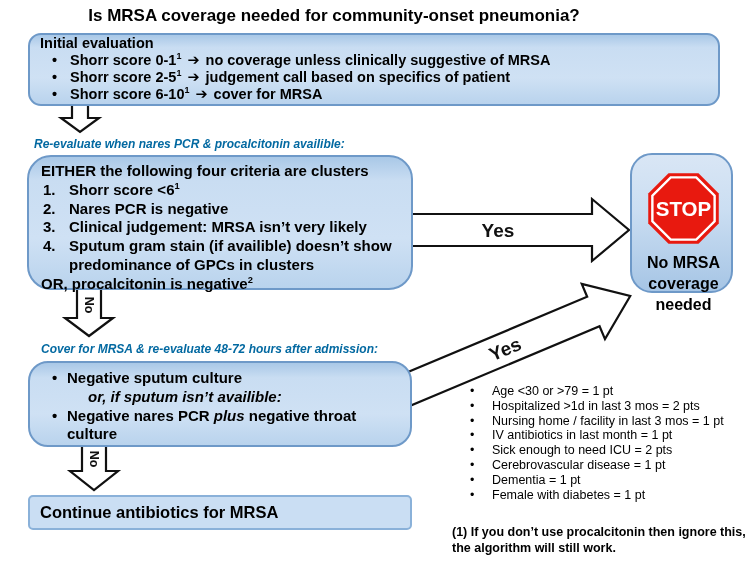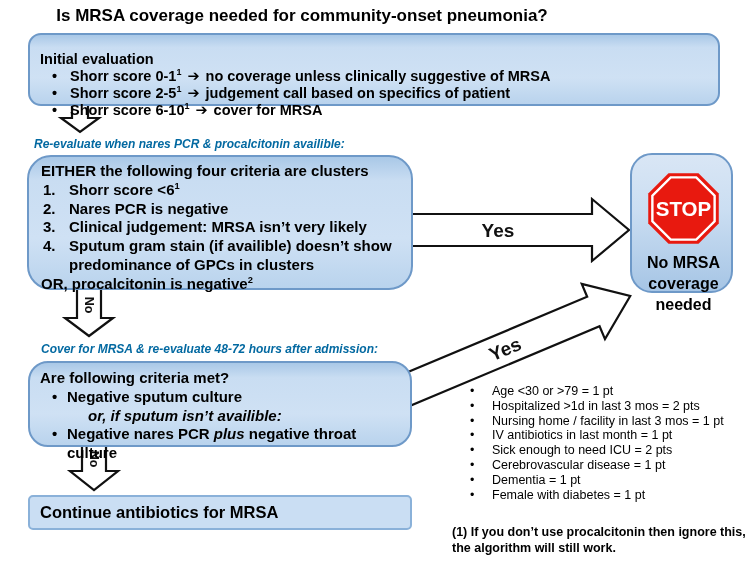--- a/index.html
+++ b/index.html
@@ -3,36 +3,36 @@
 <meta charset="utf-8">
 <style>
   html,body{margin:0;padding:0;background:#fff;}
   .canvas{
     position:relative;width:750px;height:561px;background:#ffffff;
     font-family:"Liberation Sans","DejaVu Sans",sans-serif;color:#000;overflow:hidden;
   }
   
   .title{
     position:absolute;left:0;top:6px;width:604px;text-align:center;
-    font-size:17px;font-weight:700;
+    font-size:17px;font-weight:700;padding-left:32px;
   }
   
   svg.arrows{position:absolute;left:0;top:0;z-index:1;}
   .block-arrow{fill:#ffffff;stroke:#111;stroke-width:2.2;stroke-linejoin:miter;stroke-miterlimit:10;}
   .arrow-label{font-family:"Liberation Sans","DejaVu Sans",sans-serif;font-weight:700;fill:#111;}
   .yes-label{font-size:19px;}
   .no-label{font-size:12.5px;}
   
   .box{
     position:absolute;z-index:2;box-sizing:border-box;
     background:linear-gradient(180deg,#a9c8e7 0%,#c9ddf2 18%,#cfe1f4 62%,#b9d3ed 100%);
     border:2px solid #6e99c8;font-weight:700;color:#000;
   }
   #box1{left:28px;top:33px;width:692px;height:73px;border-radius:13px;
-        padding:16px 10px 0 10px;font-size:14.5px;line-height:17px;}
+        padding:0 10px 0 10px;font-size:14.5px;line-height:17px;}
   #box2{left:27px;top:155px;width:386px;height:135px;border-radius:24px;
         padding:5px 8px 0 12px;font-size:15px;line-height:18.8px;}
   #box3{left:28px;top:361px;width:384px;height:86px;border-radius:20px;
         padding:6px 8px 0 10px;font-size:15px;line-height:18.8px;}
   #box4{left:28px;top:495px;width:384px;height:35px;border-radius:5px;
         background:#cadef3;border:2px solid #8ab1d9;
         font-size:16.5px;line-height:31px;padding:0 0 0 10px;}
   
   .row{display:flex;align-items:baseline;}
   .bul{flex:0 0 30px;padding-left:12px;box-sizing:border-box;}
@@ -126,21 +126,20 @@
     <div class="row">
       <span class="num">4.</span>
       <span class="txt">Sputum gram stain (if availible) doesn’t show predominance of GPCs in clusters</span>
     </div>
     <div><span>OR, procalcitonin is negative</span><span class="sup">2</span></div>
   </section>
 
   <div class="step-label" id="label2">Cover for MRSA &amp; re-evaluate 48-72 hours after admission:</div>
 
   <section class="box" id="box3">
-    <div>Are following criteria met?</div>
     <div class="row">
       <span class="bul">•</span>
       <span class="txt">Negative sputum culture</span>
     </div>
     <div class="alt-line">or, if sputum isn’t availible:</div>
     <div class="row">
       <span class="bul">•</span>
       <span class="txt"><span>Negative nares PCR </span><span class="em">plus</span><span> negative throat culture</span></span>
     </div>
   </section>

